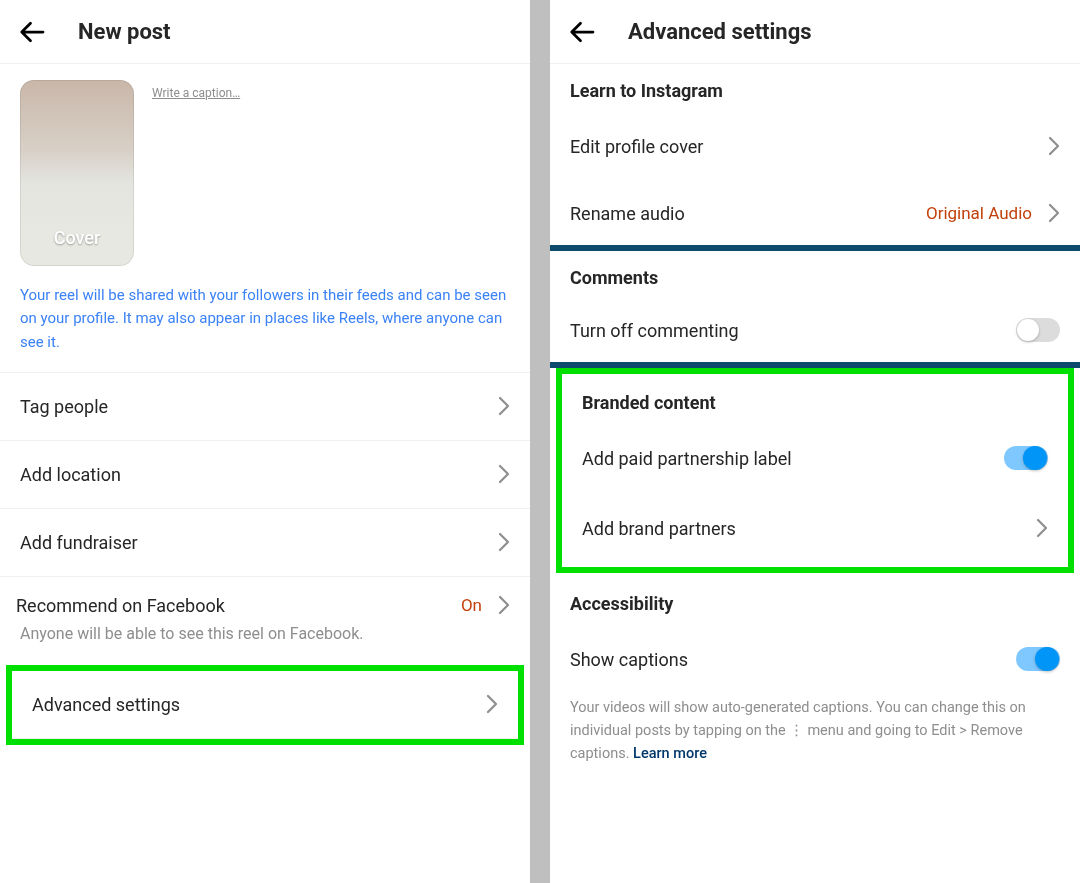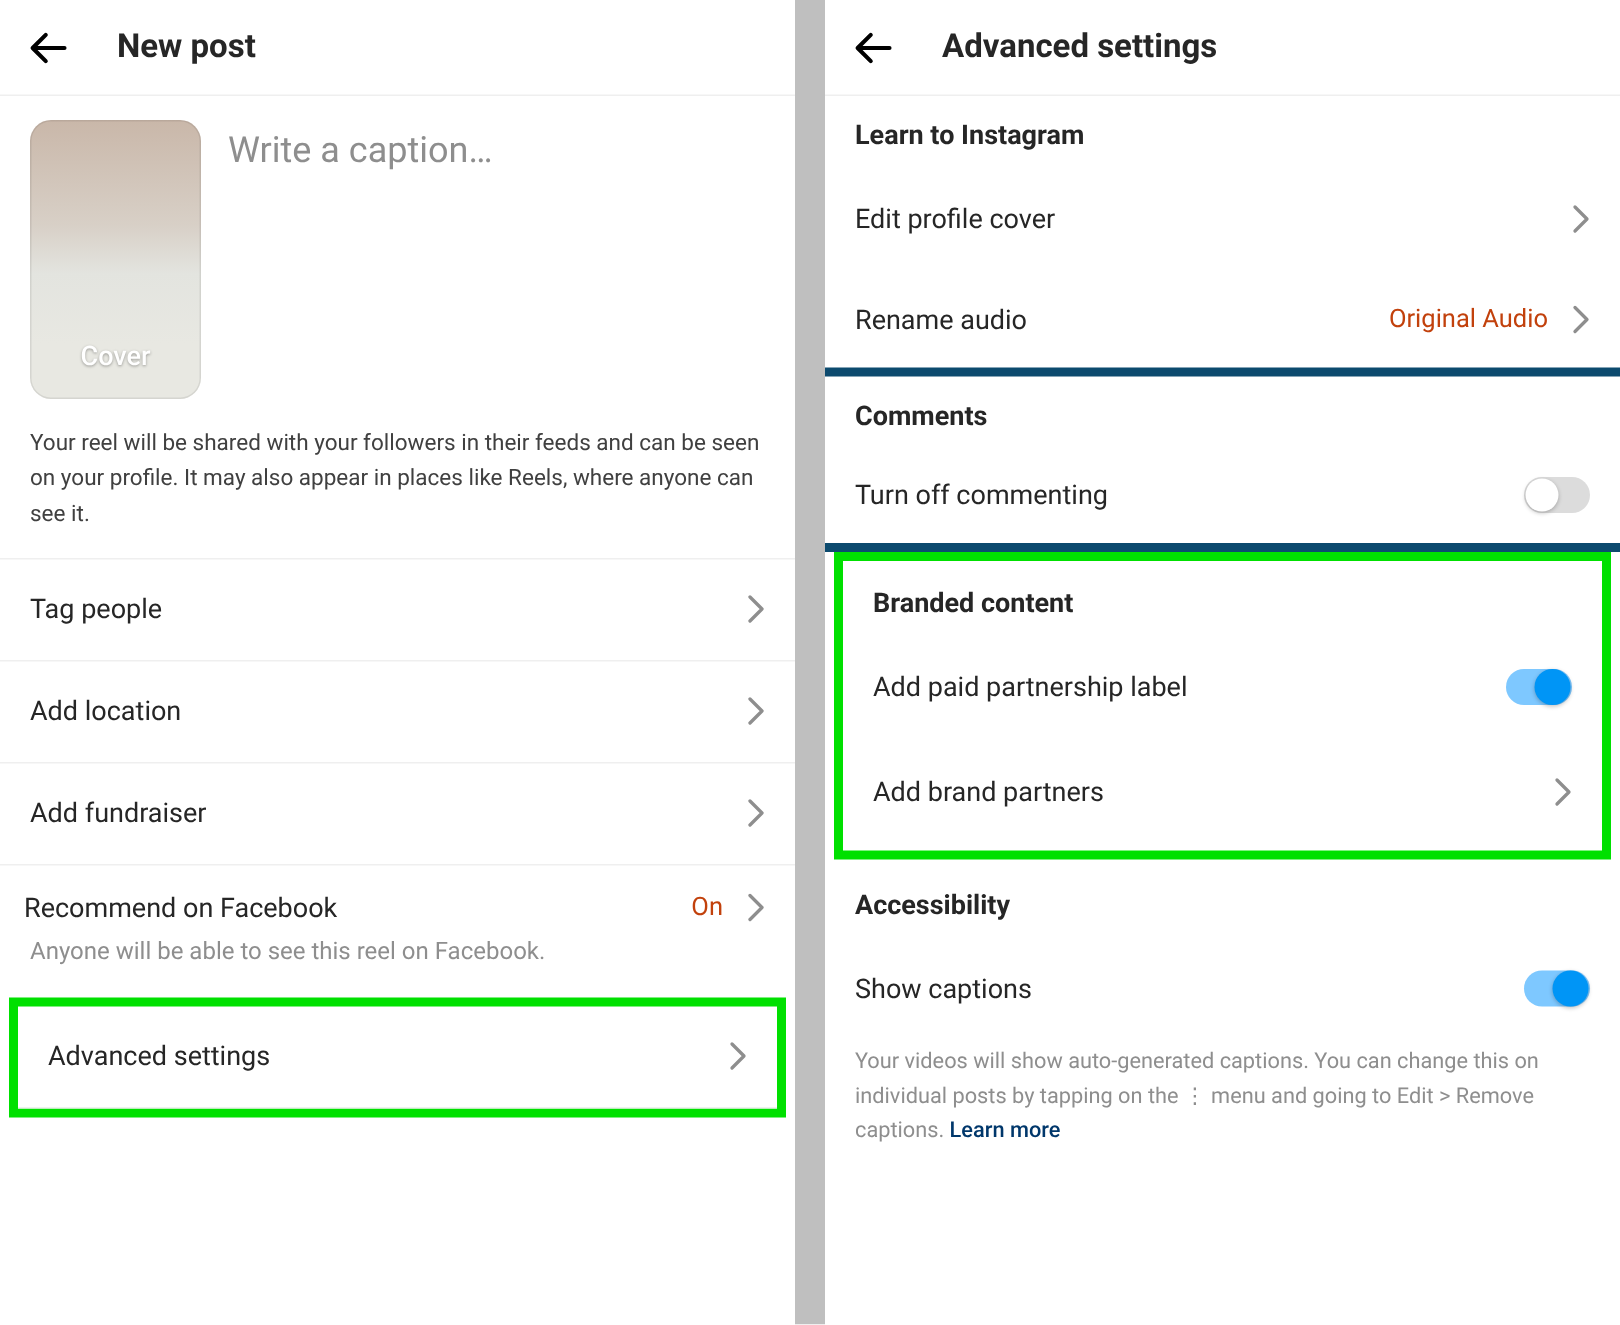--- a/index.html
+++ b/index.html
@@ -63,25 +63,26 @@
     position:absolute;
     left:0; right:0; bottom:18px;
     text-align:center;
     color:#fff;
     font-size:18px;
     font-weight:500;
     text-shadow: 0 1px 2px rgba(0,0,0,.35);
   }
   .caption-placeholder {
     color:#8e8e8e;
-    font-size:24px;
+    font-size:12px;
     padding-top: 6px;
+    text-decoration: underline;
   }
   .info-paragraph {
-    color:#404040;
+    color:#3b82f6;
     font-size:15px;
     line-height:1.55;
     padding: 0 20px 18px 20px;
   }
   .row {
     height: 68px;
     border-top: 1px solid #efefef;
     display:flex;
     align-items:center;
     padding: 0 20px;

